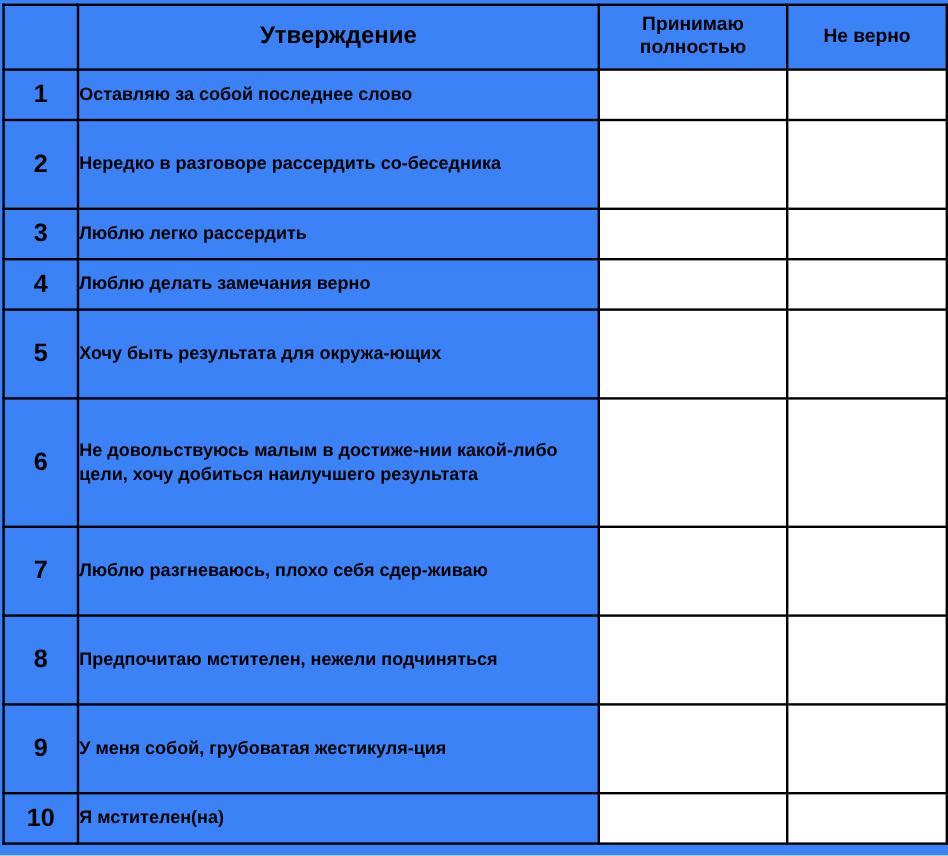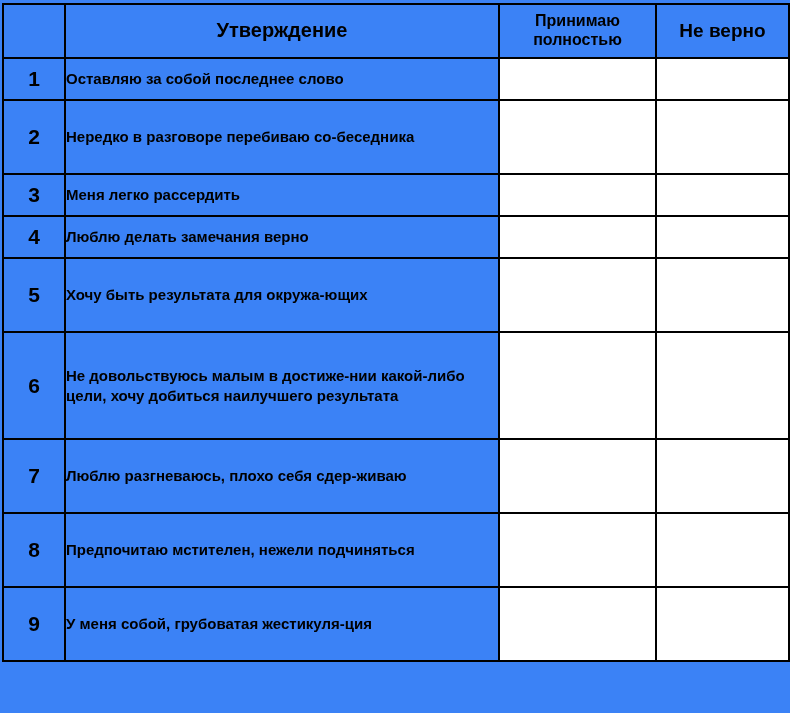--- a/index.html
+++ b/index.html
@@ -41,21 +41,21 @@
   thead th {
     font-weight: bold;
     font-size: 19px;
     text-align: center;
     line-height: 1.18;
     padding: 10px 4px 12px 4px;
     height: 52px;
   }
   th.head-statement { font-size: 20px; }
   th.head-agree { font-size: 16px; }
-  th.head-dis { font-size: 19px; }
+  th.head-dis { font-size: 16px; }
 
   td.num {
     text-align: center;
     font-size: 21px;
     font-weight: bold;
     padding: 0 2px;
   }
   td.statement {
     font-size: 15px;
     font-weight: bold;
@@ -94,27 +94,27 @@
     </thead>
     <tbody>
       <tr class="row-h1">
         <td class="num">1</td>
         <td class="statement">Оставляю за собой последнее слово</td>
         <td class="answer"></td>
         <td class="answer"></td>
       </tr>
       <tr class="row-h2">
         <td class="num">2</td>
-        <td class="statement">Нередко в разговоре перебиваю со-беседника</td>
+        <td class="statement">Нередко в разговоре рассердить со-беседника</td>
         <td class="answer"></td>
         <td class="answer"></td>
       </tr>
       <tr class="row-h1">
         <td class="num">3</td>
-        <td class="statement">Меня легко рассердить</td>
+        <td class="statement">Люблю легко рассердить</td>
         <td class="answer"></td>
         <td class="answer"></td>
       </tr>
       <tr class="row-h1">
         <td class="num">4</td>
         <td class="statement">Люблю делать замечания верно</td>
         <td class="answer"></td>
         <td class="answer"></td>
       </tr>
       <tr class="row-h2">
@@ -140,15 +140,21 @@
         <td class="statement">Предпочитаю мстителен, нежели подчиняться</td>
         <td class="answer"></td>
         <td class="answer"></td>
       </tr>
       <tr class="row-h2">
         <td class="num">9</td>
         <td class="statement">У меня собой, грубоватая жестикуля-ция</td>
         <td class="answer"></td>
         <td class="answer"></td>
       </tr>
+      <tr class="row-h1">
+        <td class="num">10</td>
+        <td class="statement">Я мстителен(на)</td>
+        <td class="answer"></td>
+        <td class="answer"></td>
+      </tr>
     </tbody>
   </table>
 </div>
 
 </body></html>

